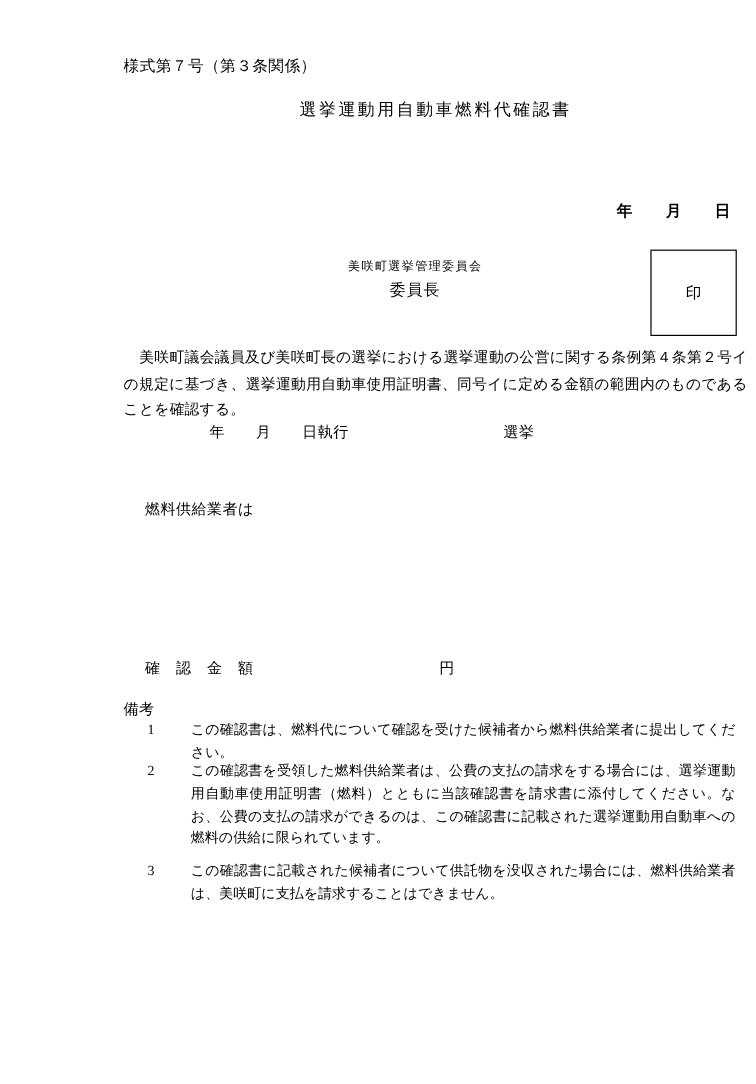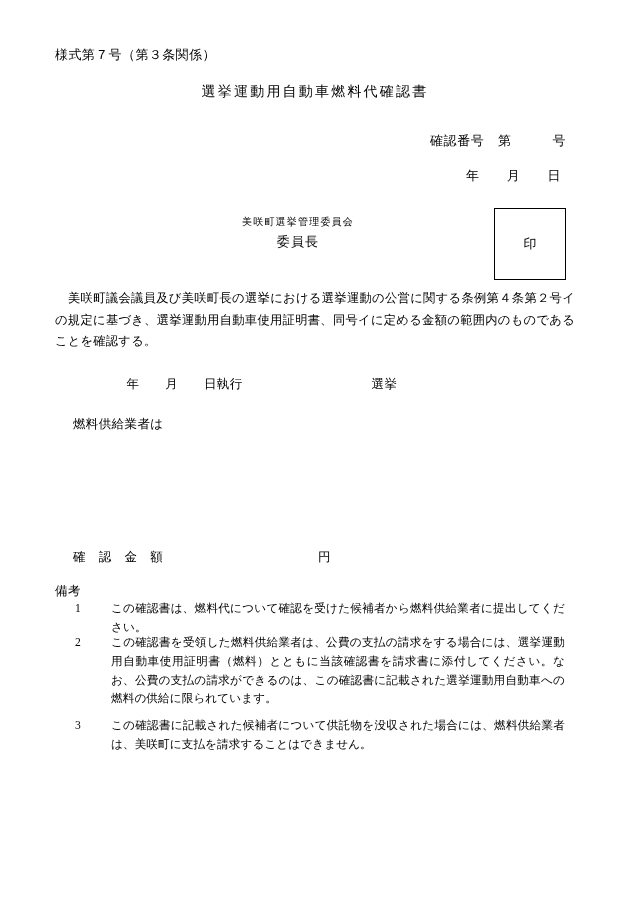--- a/index.html
+++ b/index.html
@@ -14,20 +14,21 @@
     color: #000000;
     position: relative;
     overflow: hidden;
   }
   .page {
     position: relative;
     width: 530px;
     height: 903px;
     box-sizing: border-box;
     padding: 12px;
+    margin-left: 48px;
   }
 
   
   .t {
     position: absolute;
     white-space: pre;
     font-size: 12.5px;
     line-height: 1.5;
     letter-spacing: 0.4px;
   }
@@ -65,20 +66,21 @@
     left: 430px;
     top: 131px;
     font-size: 13px;
     letter-spacing: 0.6px;
   }
   #date-line {
     left: 466px;
     top: 166px;
     font-size: 13px;
     letter-spacing: 0.6px;
+    font-weight: bold;
   }
   #committee-name {
     left: 0;
     top: 215px;
     width: 596px;
     font-size: 10px;
     letter-spacing: 1.2px;
   }
   #committee-chair {
     left: 0;
@@ -111,21 +113,21 @@
     width: 520px;
     text-indent: 13px;
   }
 
   .numbered {
     position: absolute;
     font-size: 12.5px;
     white-space: pre;
     letter-spacing: 0.4px;
   }
-  #item1 { left: 62px; top: 376px; text-align: center; }
+  #item1 { left: 62px; top: 352px; text-align: center; }
   #item2 { left: 60px; top: 416px; }
   #item3 { left: 60px; top: 457px; }
   #item4 { left: 60px; top: 549px; }
 
   #notes-label {
     left: 55px;
     top: 582px;
     font-size: 12.5px;
   }
   .note {
@@ -153,21 +155,20 @@
 </style>
 </head>
 <body>
 
 <div class="page">
 
   <div class="t" id="form-number">様式第７号（第３条関係）</div>
 
   <div class="center" id="doc-title">選挙運動用自動車燃料代確認書</div>
 
-  <div class="t" id="confirm-number">確認番号　第　　　号</div>
 
   <div class="t" id="date-line">年　　月　　日</div>
 
   <div class="center" id="committee-name">美咲町選挙管理委員会</div>
 
   <div class="center" id="committee-chair">委員長</div>
 
   <div id="seal-box">
     <div class="seal-text">印</div>
   </div>

